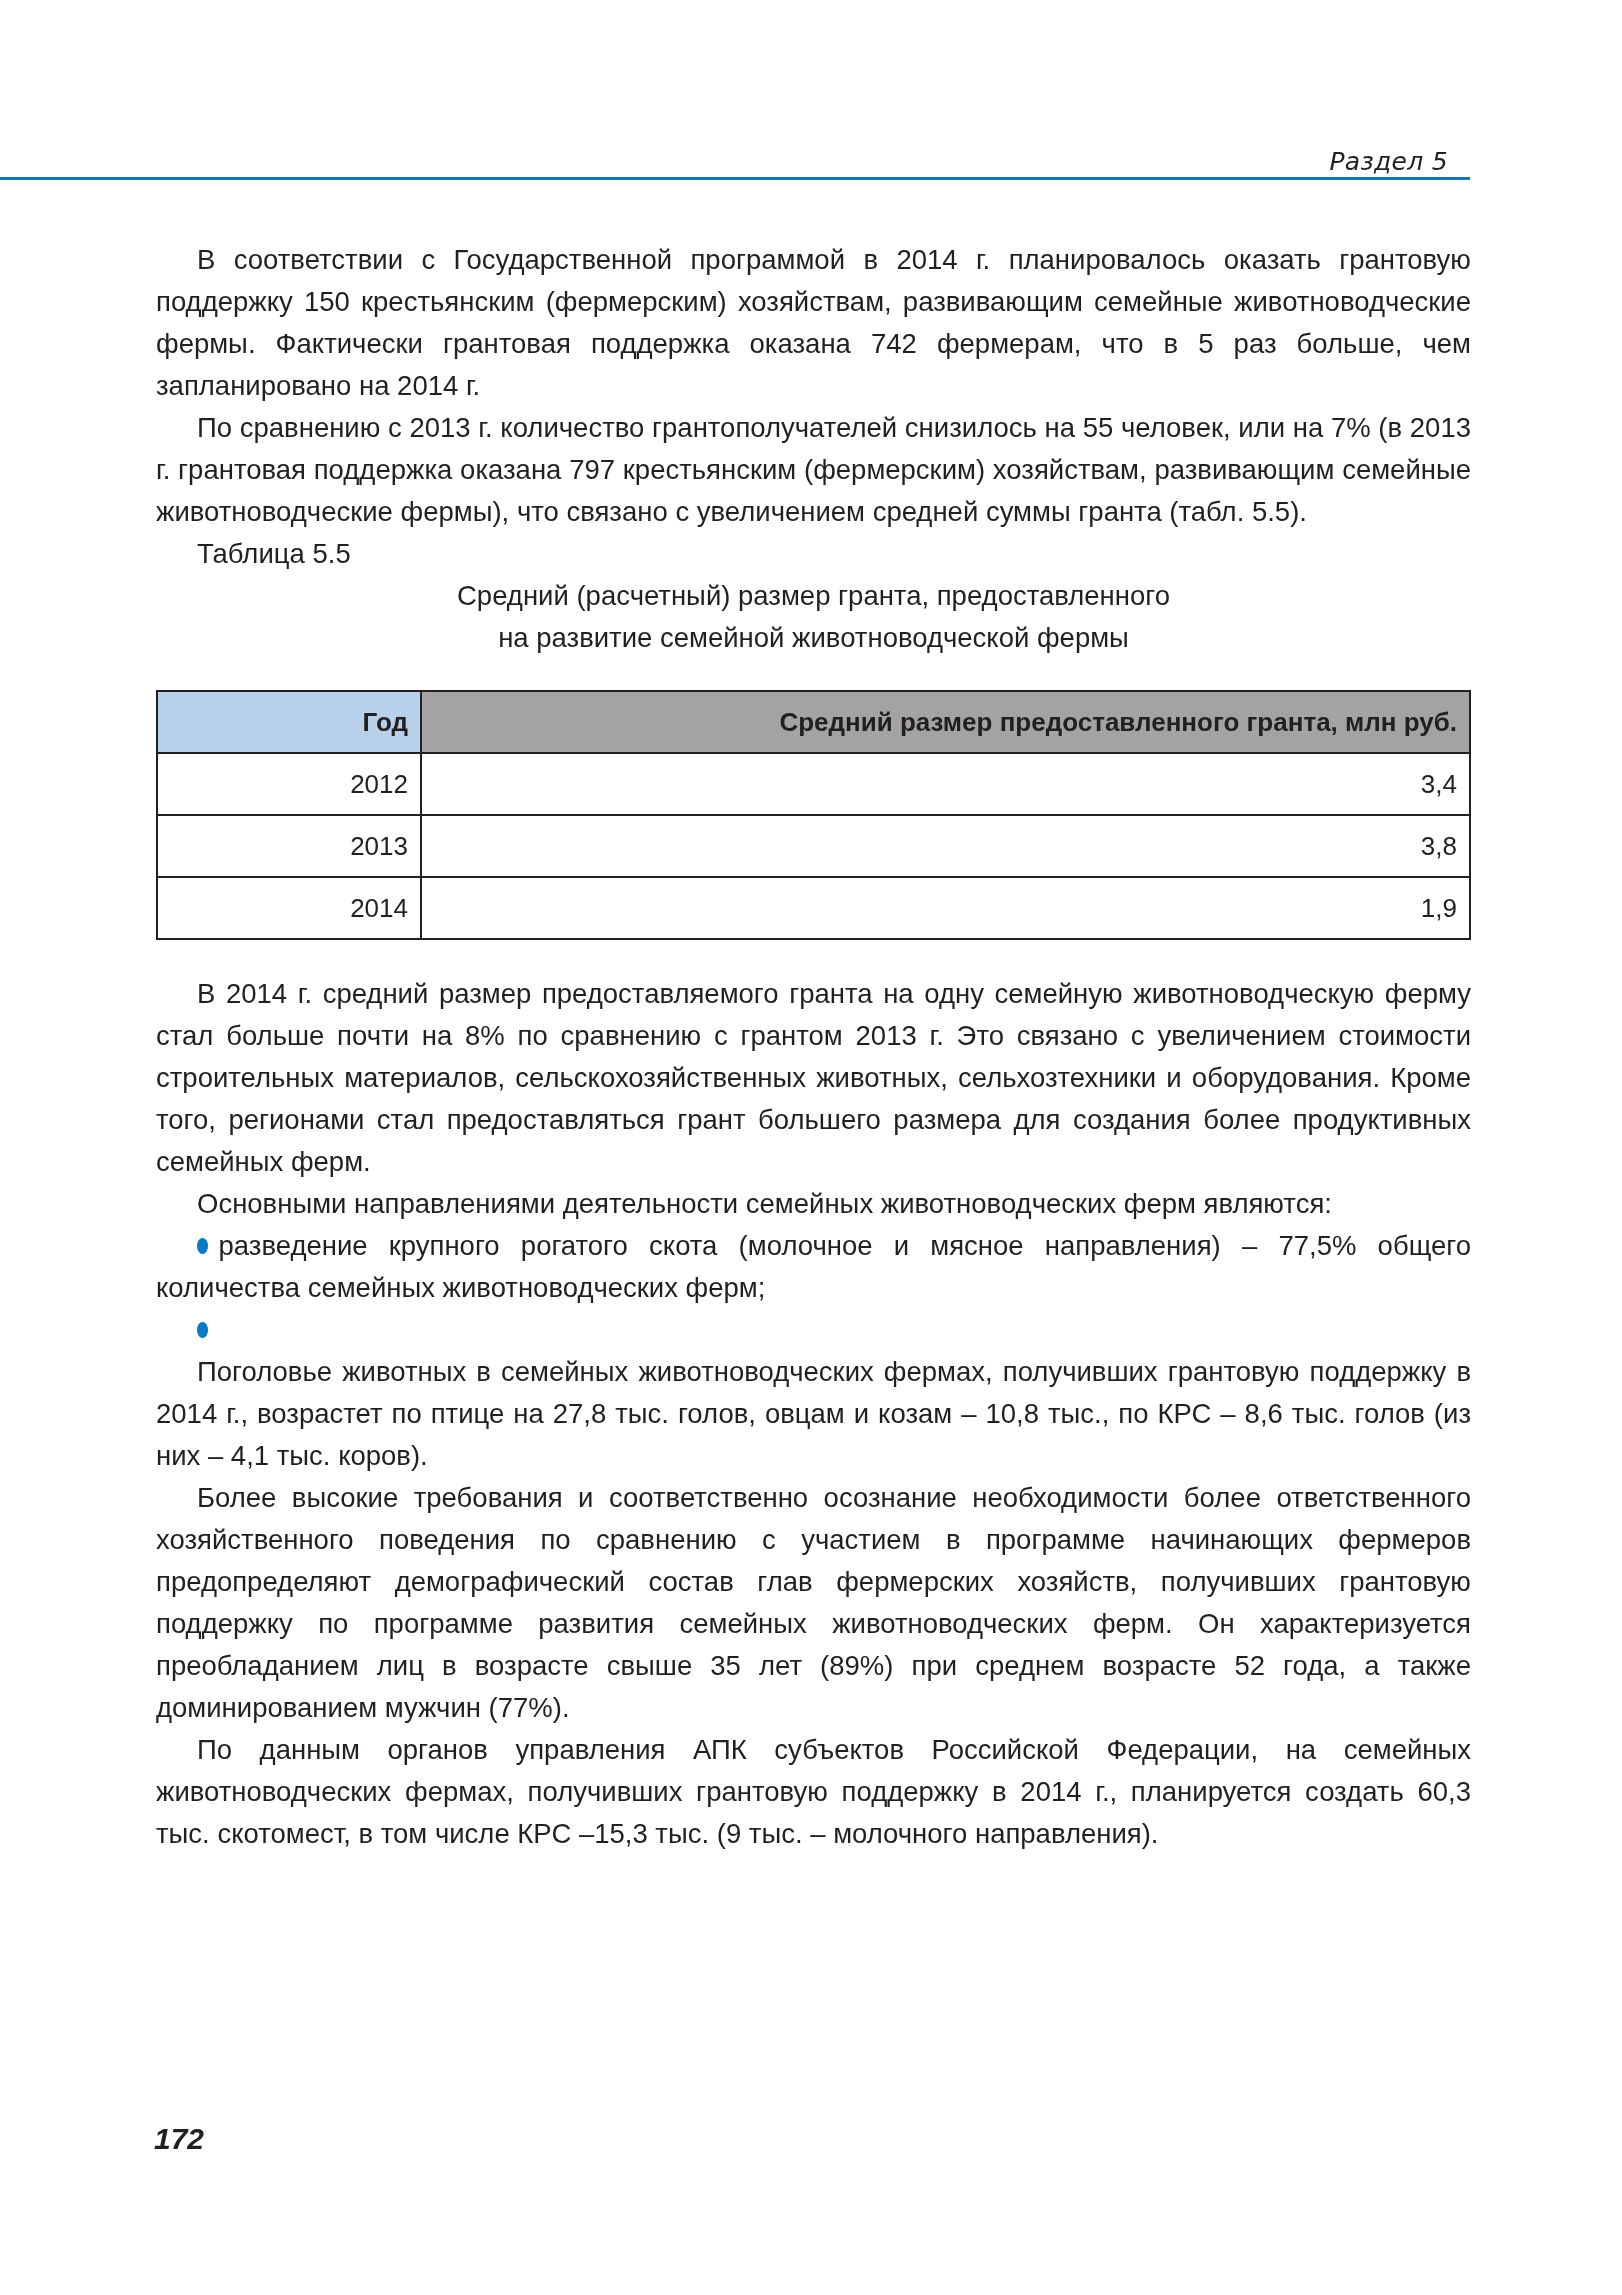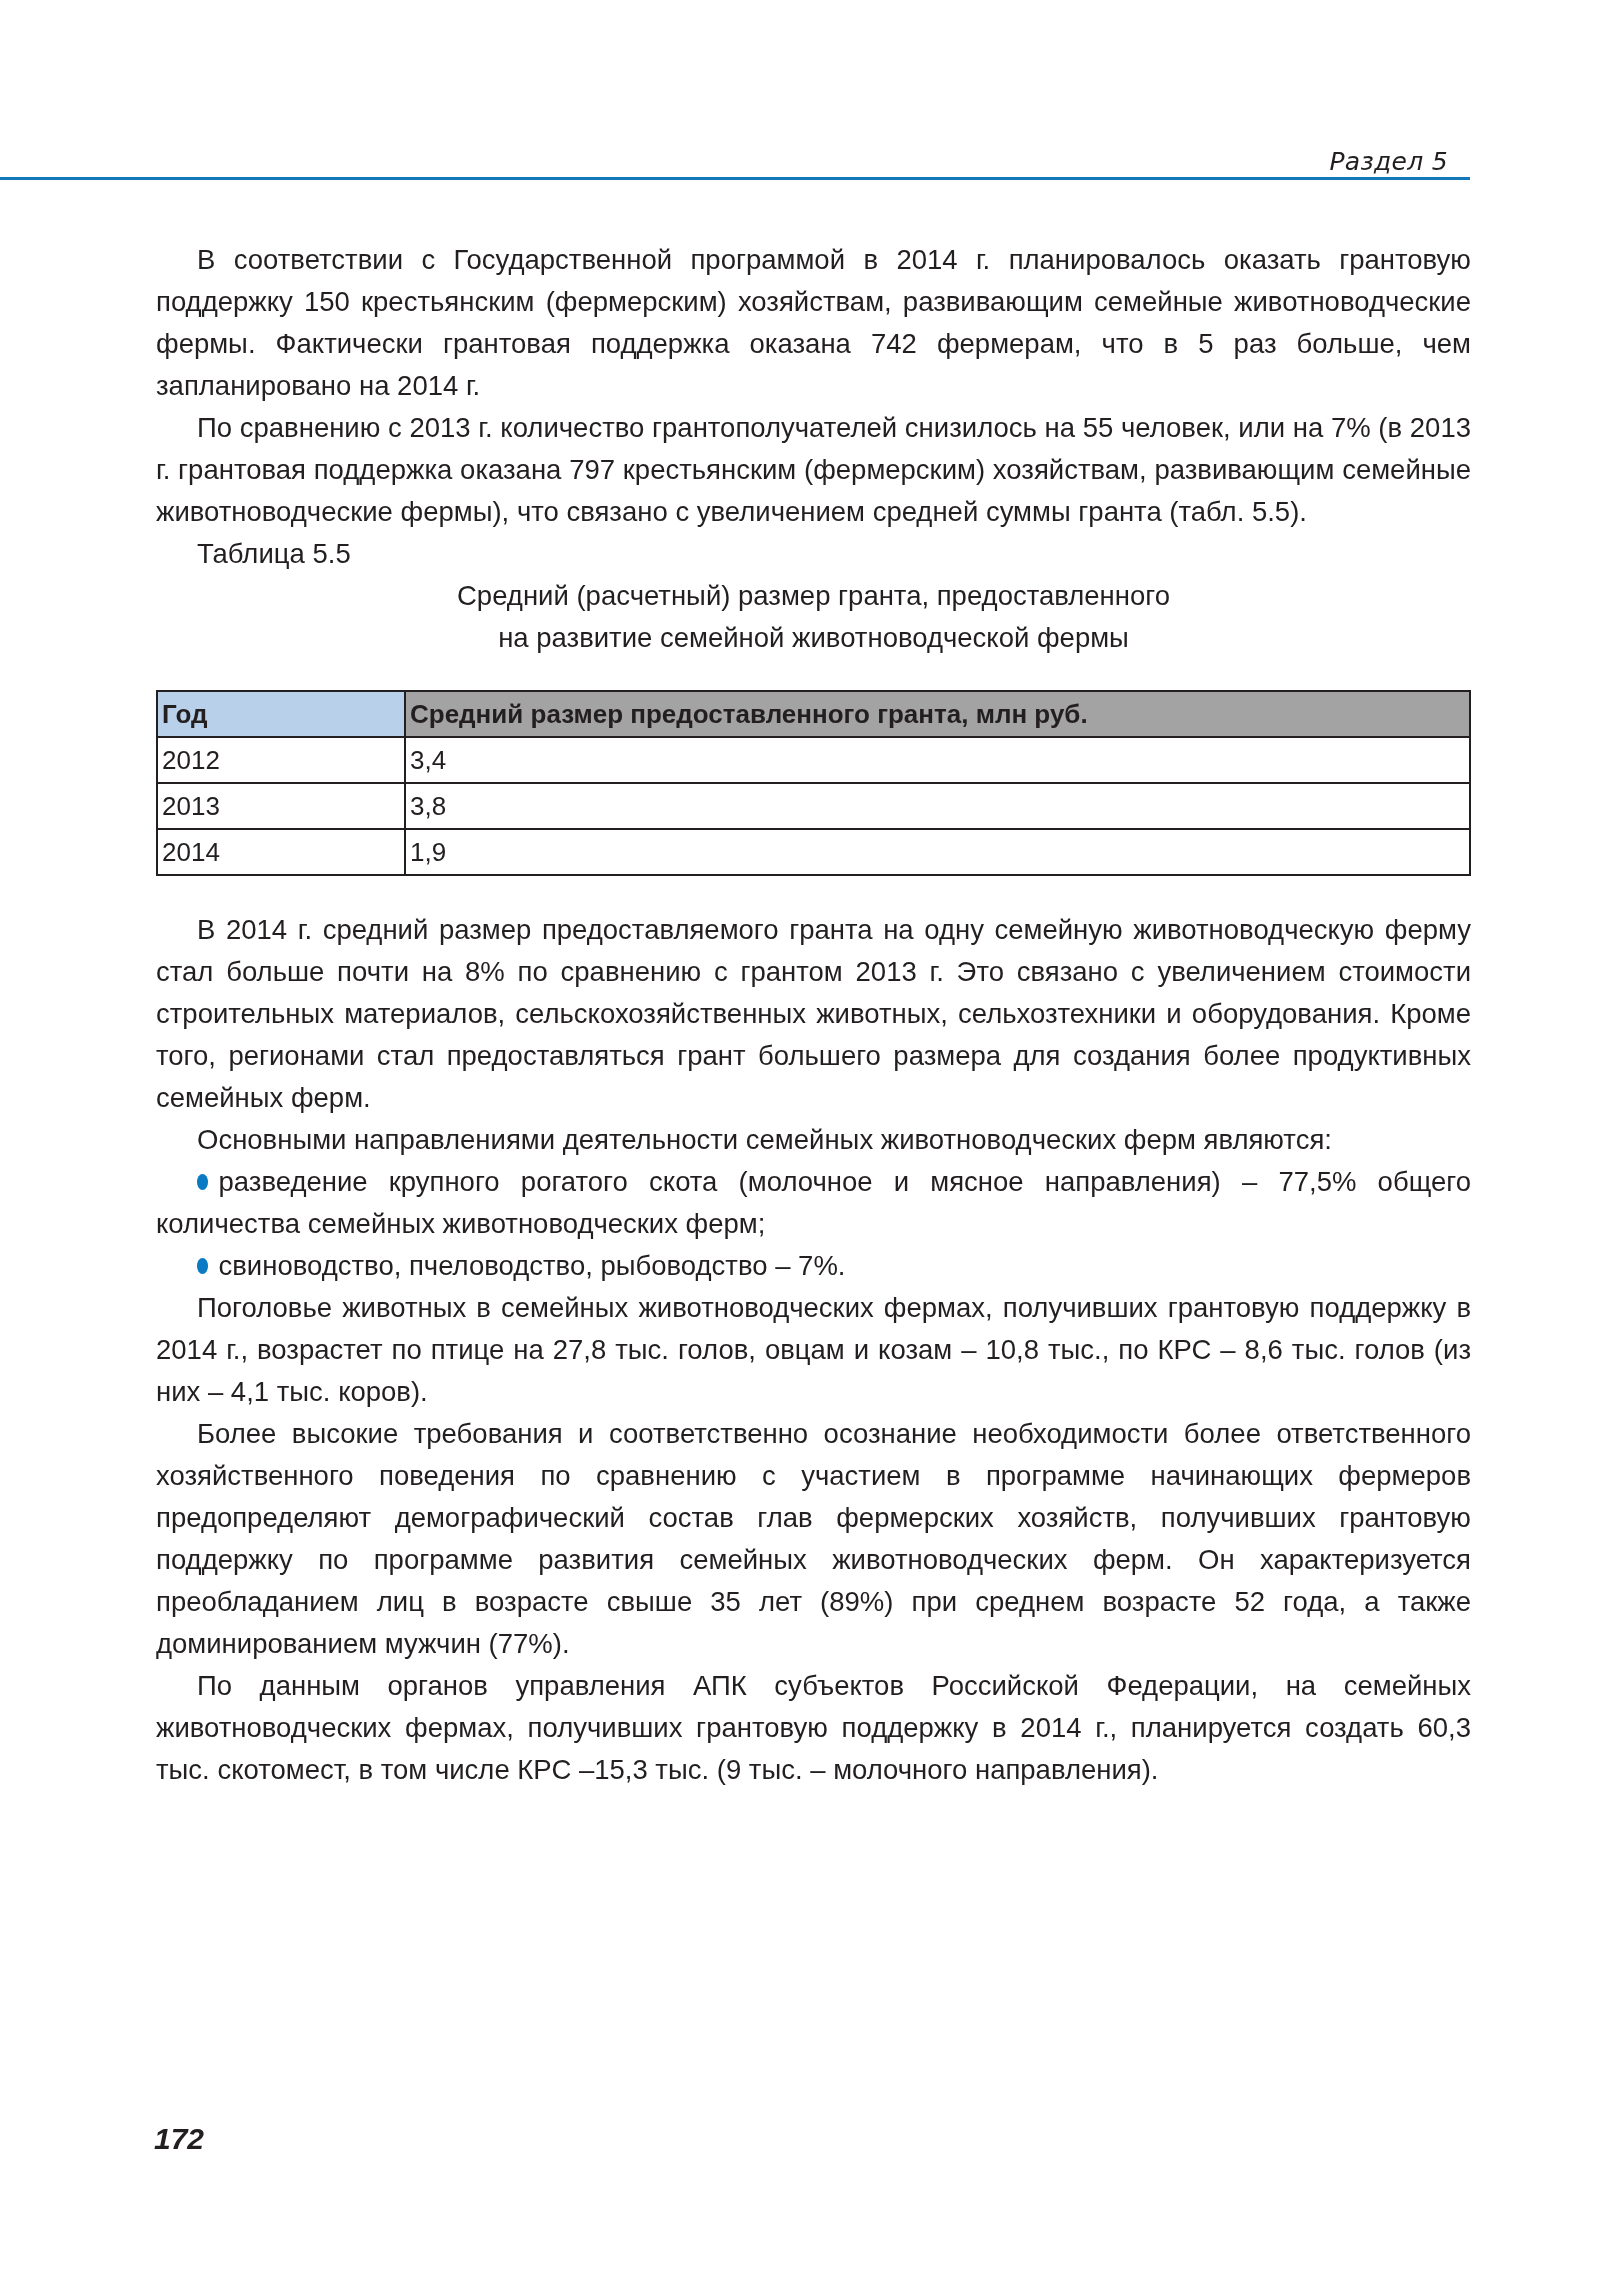--- a/index.html
+++ b/index.html
@@ -12,21 +12,21 @@
 
   .content { position: absolute; left: 156px; top: 239px; width: 1315px; }
   .content p { margin: 0; font-size: 27.5px; line-height: 42px; text-align: justify;
                text-indent: 41px; transform-origin: left top; }
 
   .table-label { text-align: right; font-size: 27.5px; line-height: 41px; margin: 0; }
   .table-title { text-align: center; font-weight: normal; font-size: 27.5px; line-height: 42px; margin: 0 0 31px 0; }
 
   table.grant-table { width: 1315px; border-collapse: collapse; margin: 0 0 33px 0; }
   table.grant-table th, table.grant-table td { border: 2px solid #231f20; font-size: 26px;
-        height: 36px; padding: 4px; text-align: left; line-height: 36px; }
+        height: 36px; padding: 12px; text-align: right; line-height: 36px; }
   table.grant-table th { background: #b9d0eb; font-weight: bold; }
   table.grant-table .col-year { width: 238px; }
 
   .bullet-item { position: relative; }
   .bullet { display: inline-block; width: 11px; height: 15.7px; border-radius: 50%; background: #0a7ac2;
             vertical-align: 1.3px; margin-right: 10.5px; }
 
   .page-number { position: absolute; left: 154px; top: 2122px; font-size: 30px; font-weight: bold; color: #231f20; font-style: italic; }
 </style>
 </head>
@@ -65,21 +65,21 @@
         <td>2014</td>
         <td>1,9</td>
       </tr>
     </tbody>
   </table>
 
   <p>В 2014 г. средний размер предоставляемого гранта на одну семейную животноводческую ферму стал больше почти на 8% по сравнению с грантом 2013 г. Это связано с увеличением стоимости строительных материалов, сельскохозяйственных животных, сельхозтехники и оборудования. Кроме того, регионами стал предоставляться грант большего размера для создания более продуктивных семейных ферм.</p>
   <p>Основными направлениями деятельности семейных животноводческих ферм являются:</p>
 
   <p class="bullet-item"><span class="bullet" style="background: rgb(10, 122, 194);"></span><span>разведение крупного рогатого скота (молочное и мясное направления) – 77,5% общего количества семейных животноводческих ферм;</span></p>
-  <p class="bullet-item"><span class="bullet" style="background: rgb(10, 122, 194);"></span><span>свиноводство, пчеловодство, рыбоводство – 7%.</span></p>
+  <p class="bullet-item"><span class="bullet" style="background: rgb(10, 122, 194);"></span></p>
 
   <p>Поголовье животных в семейных животноводческих фермах, получивших грантовую поддержку в 2014 г., возрастет по птице на 27,8 тыс. голов, овцам и козам – 10,8 тыс., по КРС – 8,6 тыс. голов (из них – 4,1 тыс. коров).</p>
   <p>Более высокие требования и соответственно осознание необходимости более ответственного хозяйственного поведения по сравнению с участием в программе начинающих фермеров предопределяют демографический состав глав фермерских хозяйств, получивших грантовую поддержку по программе развития семейных животноводческих ферм. Он характеризуется преобладанием лиц в возрасте свыше 35 лет (89%) при среднем возрасте 52 года, а также доминированием мужчин (77%).</p>
   <p>По данным органов управления АПК субъектов Российской Федерации, на семейных животноводческих фермах, получивших грантовую поддержку в 2014 г., планируется создать 60,3 тыс. скотомест, в том числе КРС –15,3 тыс. (9 тыс. – молочного направления).</p>
 </div>
 
 <div class="page-number">172</div>
 
 
 </body></html>

